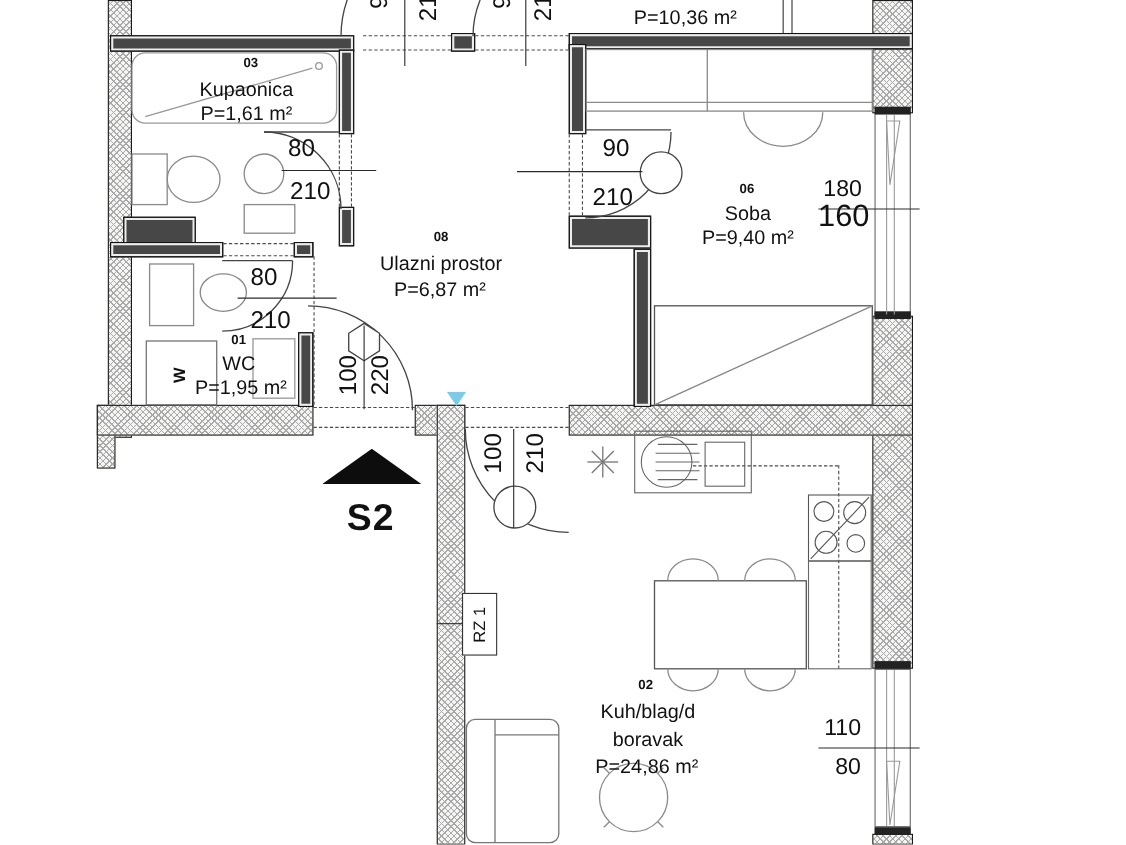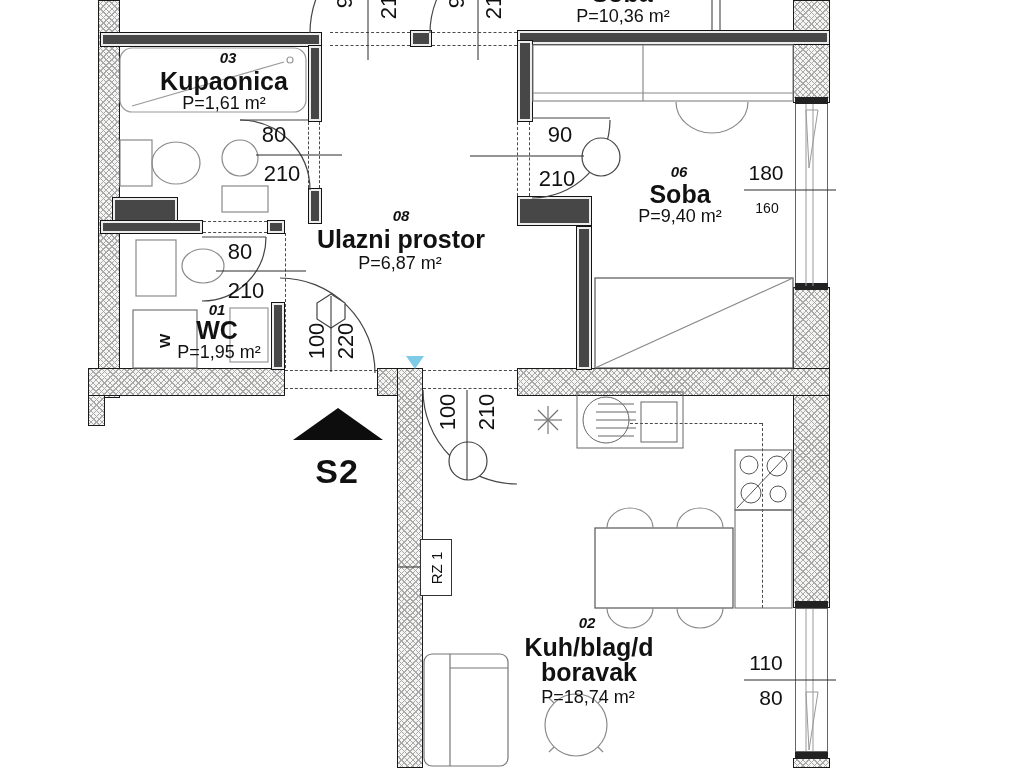--- a/index.html
+++ b/index.html
@@ -10,22 +10,22 @@
     background-image:repeating-linear-gradient(45deg,transparent 0 3px,#a9a9a9 3px 4px),
                      repeating-linear-gradient(-45deg,transparent 0 3px,#a9a9a9 3px 4px);}
   
   .iwall{position:absolute;box-sizing:border-box;border:1.5px solid #141414;background:#474747;
          box-shadow:inset 0 0 0 2px #ededed;}
   .win{position:absolute;box-sizing:border-box;border:1px solid #666;background:#fff;}
   .cap{position:absolute;background:#222;}
   .dash{position:absolute;height:0;border-top:1.2px dashed #4a4a4a;}
   .dashv{position:absolute;width:0;border-left:1.2px dashed #4a4a4a;}
   .t{position:absolute;white-space:nowrap;transform:translate(-50%,-50%);line-height:1;}
-  .rnum{font-size:15px;font-weight:bold;font-style:italic;}
-  .rname{font-size:25px;font-weight:bold;}
+  .rnum{font-size:12px;font-weight:bold;}
+  .rname{font-size:18px;font-weight:normal;}
   .rarea{font-size:18px;}
   .dim{font-size:22px;}
   .rot{transform:translate(-50%,-50%) rotate(-90deg);}
   .s2{font-size:34px;font-weight:bold;letter-spacing:1px;}
   .tri-black{position:absolute;left:293px;top:408px;width:90px;height:32px;background:#0d0d0d;
              clip-path:polygon(50% 0,0 100%,100% 100%);}
   .tri-cyan{position:absolute;left:406px;top:356px;width:18px;height:13px;background:#7ecbe8;
             clip-path:polygon(0 0,100% 0,50% 100%);}
   .rzbox{position:absolute;left:420px;top:539px;width:32px;height:57px;box-sizing:border-box;
          border:1.2px solid #333;background:#fff;}
@@ -232,21 +232,21 @@
   <div class="t rnum" style="left:679px;top:171px">06</div>
   <div class="t rname" style="left:680px;top:194px">Soba</div>
   <div class="t rarea" style="left:680px;top:216px">P=9,40 m²</div>
 
   <div class="t rname" style="left:622px;top:-7px">Soba</div>
   <div class="t rarea" style="left:623px;top:16px">P=10,36 m²</div>
 
   <div class="t rnum" style="left:587px;top:622px">02</div>
   <div class="t rname" style="left:589px;top:647px">Kuh/blag/d</div>
   <div class="t rname" style="left:589px;top:672px">boravak</div>
-  <div class="t rarea" style="left:588px;top:697px">P=18,74 m²</div>
+  <div class="t rarea" style="left:588px;top:697px">P=24,86 m²</div>
 
   <div class="t s2" style="left:337px;top:471px">S2</div>
 
   <div class="rzbox">
     <span>RZ 1</span>
   </div>
 
   <div class="t rot" style="left:164px;top:341px;font-size:15px;font-weight:bold">W</div>
 
   <div class="t dim" style="left:274px;top:135px">80</div>
@@ -263,18 +263,18 @@
 
   <div class="t dim rot" style="left:448px;top:412px">100</div>
   <div class="t dim rot" style="left:487px;top:412px">210</div>
 
   <div class="t dim rot" style="left:345px;top:-4px">90</div>
   <div class="t dim rot" style="left:389px;top:1px">210</div>
   <div class="t dim rot" style="left:457px;top:-4px">90</div>
   <div class="t dim rot" style="left:494px;top:1px">210</div>
 
   <div class="t dim" style="left:766px;top:172px;font-size:21px">180</div>
-  <div class="t dim" style="left:767px;top:208px;font-size:14px">160</div>
+  <div class="t dim" style="left:767px;top:196px;font-size:28px">160</div>
 
   <div class="t dim" style="left:766px;top:662px;font-size:21px">110</div>
   <div class="t dim" style="left:771px;top:697px;font-size:21px">80</div>
 
 </div>
 
 </body></html>

